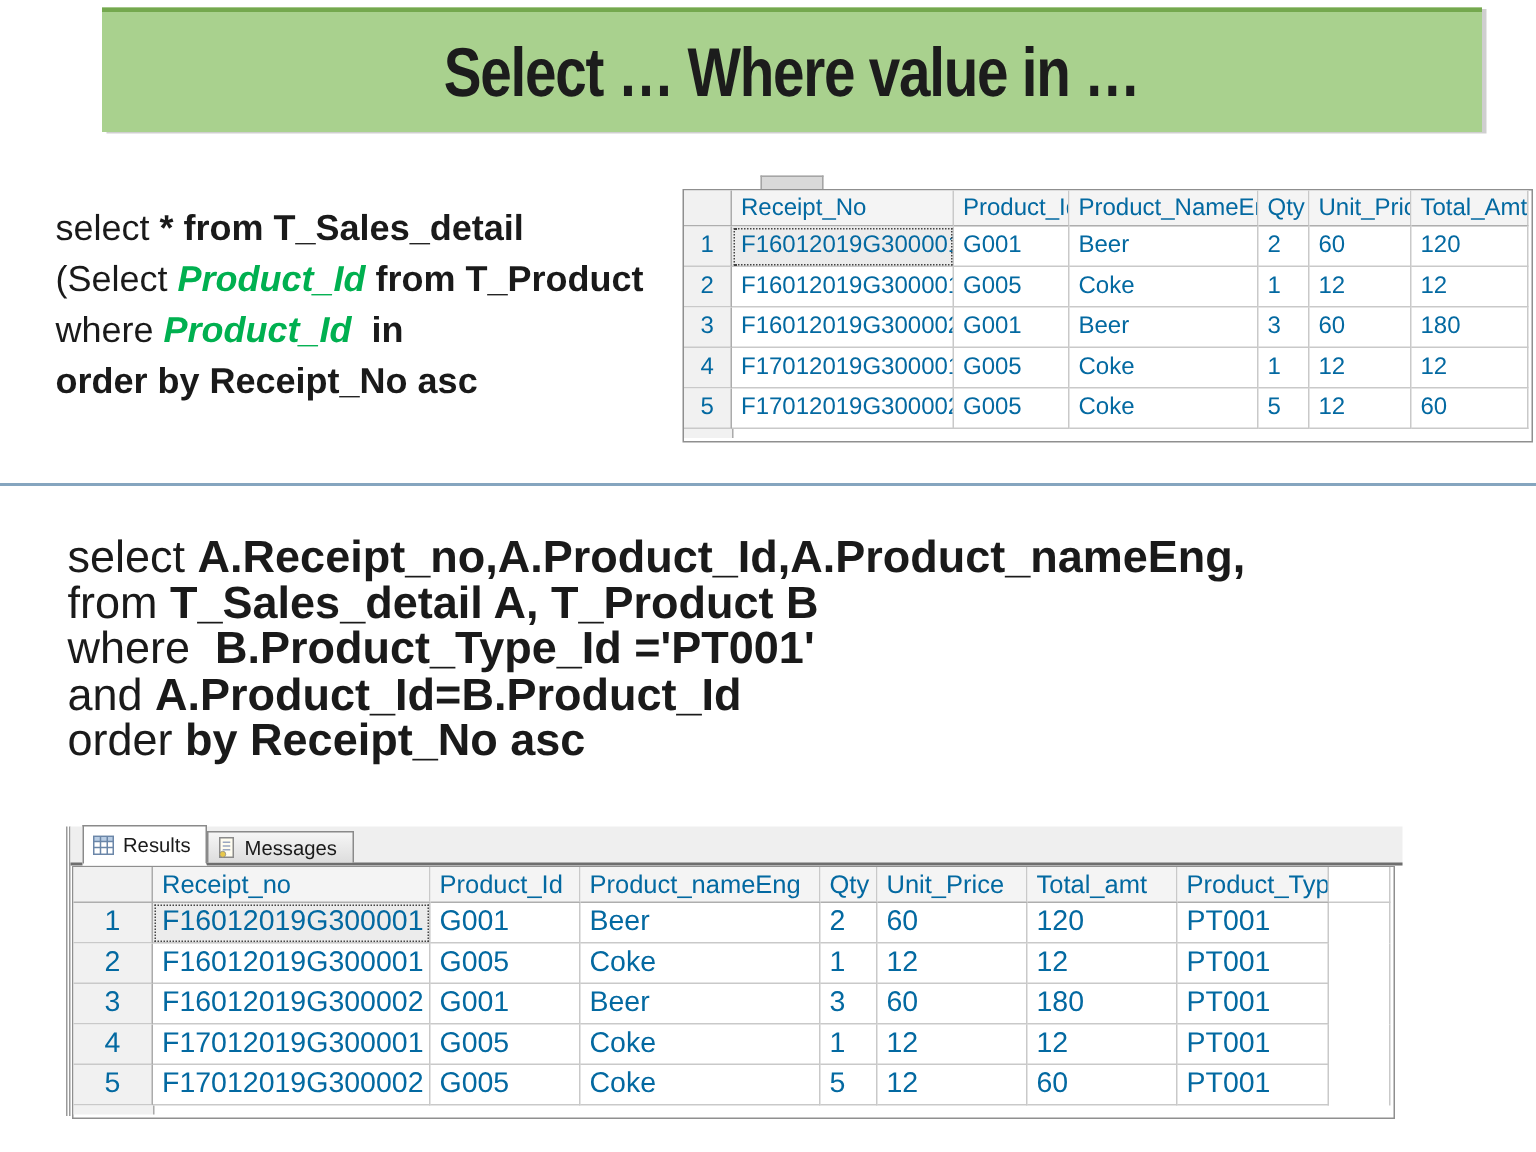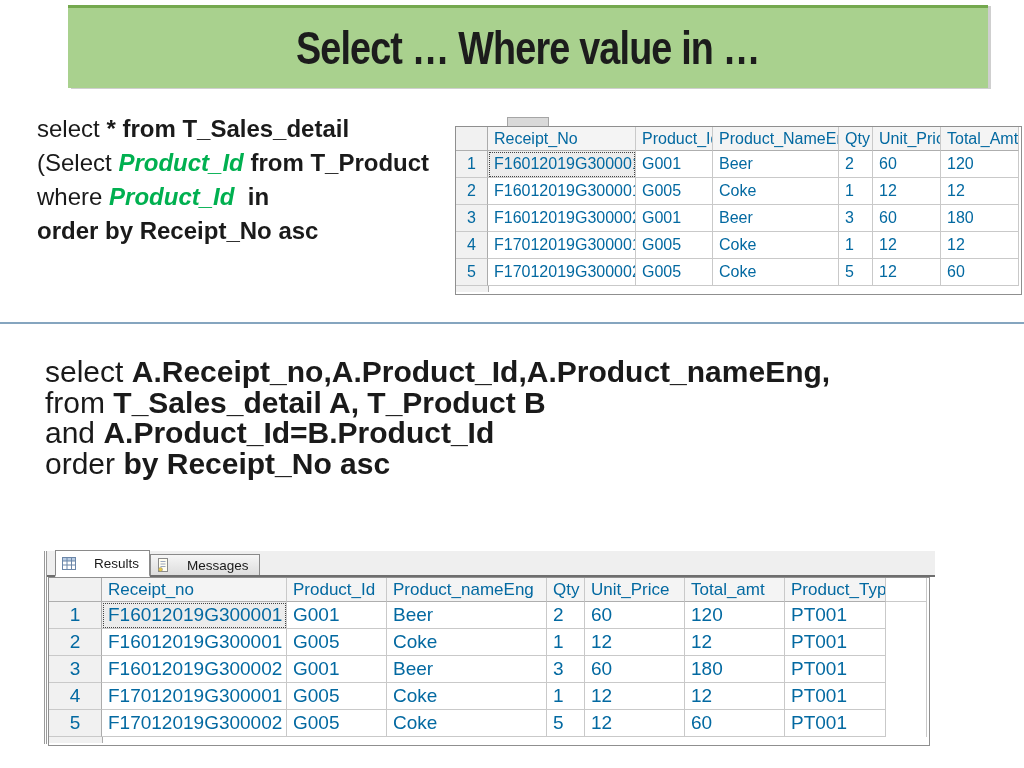--- a/index.html
+++ b/index.html
@@ -15,21 +15,21 @@
     display:flex;align-items:center;justify-content:center;
   }
   .banner h1{
     margin:0;font-size:46px;font-weight:bold;color:#1c1c1c;
     transform:scaleX(0.82);transform-origin:50% 50%;white-space:nowrap;
     letter-spacing:-1px;
   }
   
   .sql{position:absolute;color:#1a1a1a;}
   .sql div{white-space:pre;}
-  .sql1{left:37px;top:112px;font-size:24px;line-height:34px;}
+  .sql1{left:37px;top:136px;font-size:24px;line-height:34px;}
   .sql2{left:45px;top:357px;font-size:30px;line-height:30.5px;}
   .n{font-weight:normal;}
   .b{font-weight:bold;}
   .kg{font-weight:bold;font-style:italic;color:#00b050;}
   .kb{font-weight:bold;font-style:italic;color:#0070c0;}
   
   .divider{position:absolute;left:0;top:322px;width:1024px;height:2px;background:#85a5bf;}
   
   .gridbox{position:absolute;background:#ffffff;border:1px solid #8f8f8f;}
   table.grid{border-collapse:separate;border-spacing:0;table-layout:fixed;color:#0369a1;}
@@ -59,21 +59,21 @@
   .pane{
     position:absolute;left:44px;top:551px;width:891px;height:193px;
     border-left:3px double #9a9a9a;
   }
   .tabbar{
     position:absolute;left:0;top:0;width:888px;height:26px;background:#efefef;
     border-bottom:2px solid #6e6e6e;display:flex;align-items:flex-end;
     box-sizing:border-box;padding-left:8px;
   }
   .tab{
-    display:flex;align-items:center;gap:18px;font-size:13.5px;color:#1a1a1a;
+    display:flex;align-items:center;gap:6px;font-size:13.5px;color:#1a1a1a;
     border:1px solid #8a8a8a;border-bottom:none;padding:0 10px 0 6px;
     background:linear-gradient(#f6f6f6,#dddddd);height:20px;cursor:default;
   }
   .tab.active{background:#ffffff;height:24px;position:relative;z-index:2;margin-bottom:-2px;
     border-bottom:2px solid #ffffff;}
   .ticon{display:inline-flex;align-items:center;}
   .g2box{left:1px;top:26px;width:880px;height:167px;position:absolute;}
   .g2{font-size:19px;width:878px;}
   .g2 th{height:24px;font-size:17px;}
   .g2 td{height:27px;}
@@ -165,20 +165,21 @@
   <div class="strip">
       <div class="strip-rn" style="width:32px"></div>
     </div>
 </div>
 
 <div class="divider"></div>
 
 <div class="sql sql2">
   <div><span class="n">select </span><span class="b">A.Receipt_no,A.Product_Id,A.Product_nameEng,</span></div>
   <div><span class="n">from </span><span class="b">T_Sales_detail A, T_Product B</span></div>
+  <div><span class="n">where  </span><span class="b">B.Product_Type_Id ='PT001'</span></div>
   <div><span class="n">and </span><span class="b">A.Product_Id=B.Product_Id</span></div>
   <div><span class="n">order </span><span class="b">by Receipt_No asc</span></div>
 </div>
 
 <div class="pane">
   <div class="tabbar">
     <div class="tab active">
       <span class="ticon">
         <svg width="14" height="13" viewBox="0 0 14 13">
             <rect x="0.5" y="0.5" width="13" height="12" fill="#ffffff" stroke="#6b86a8"></rect>

